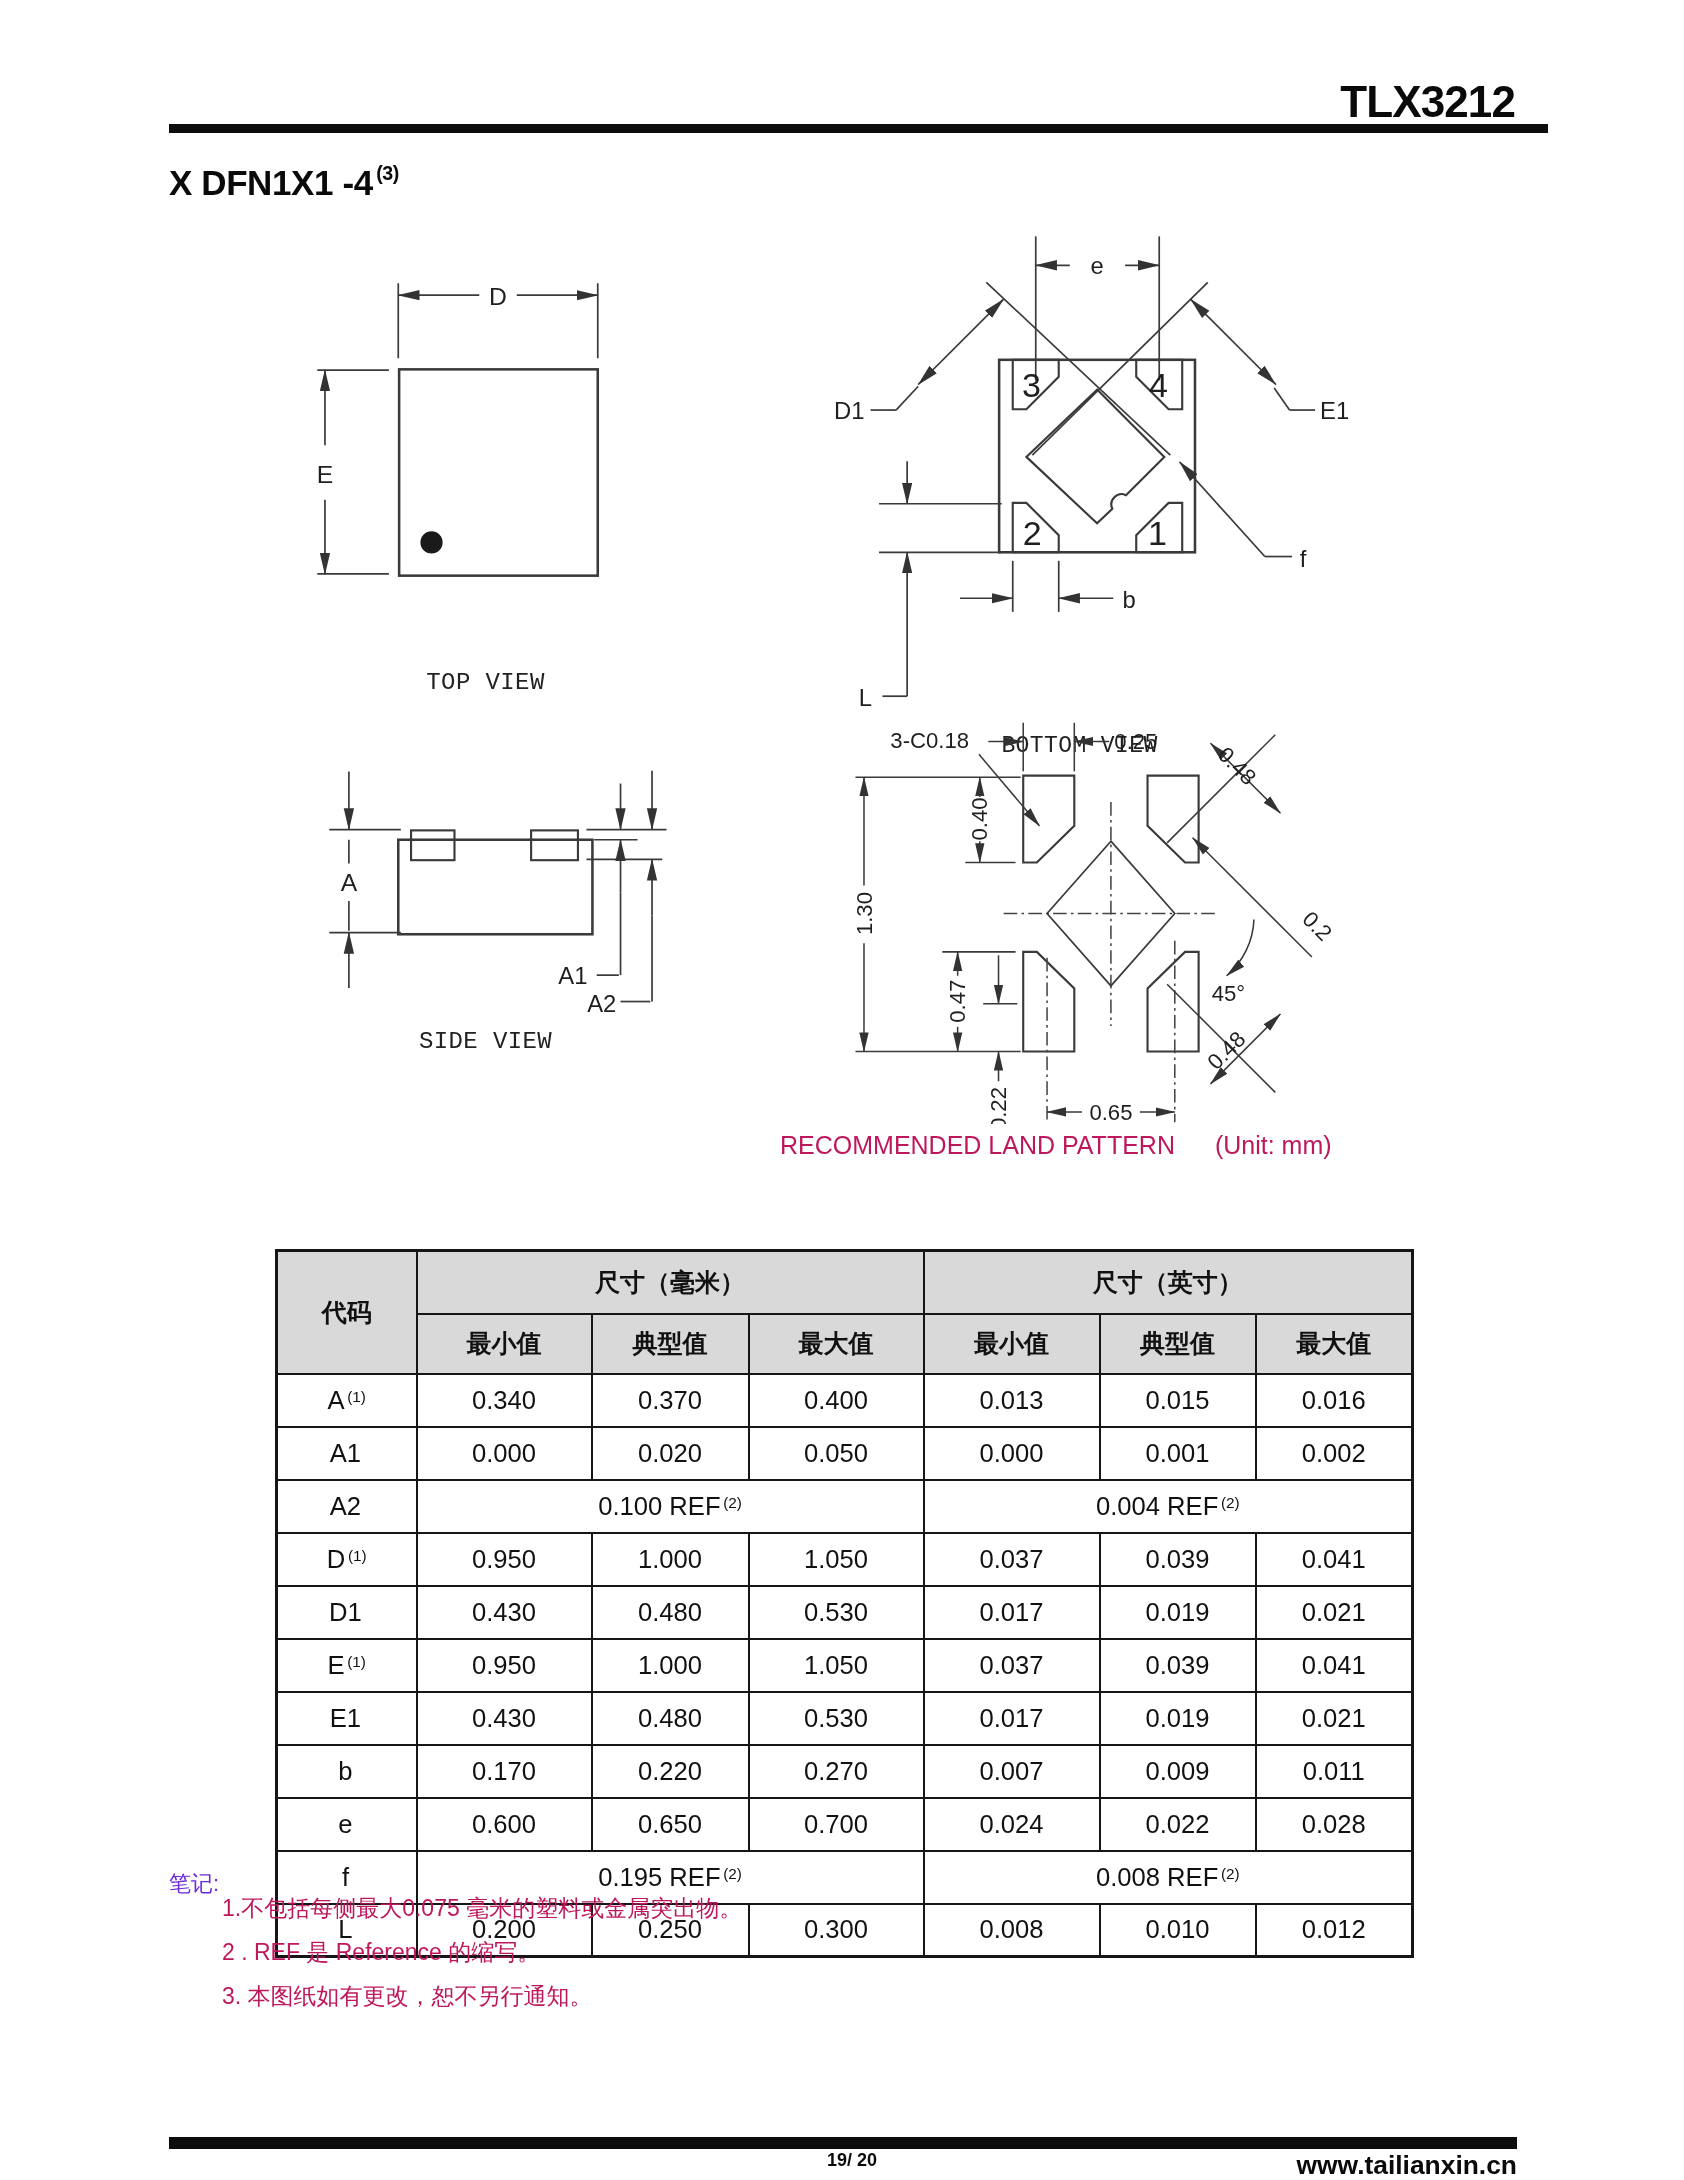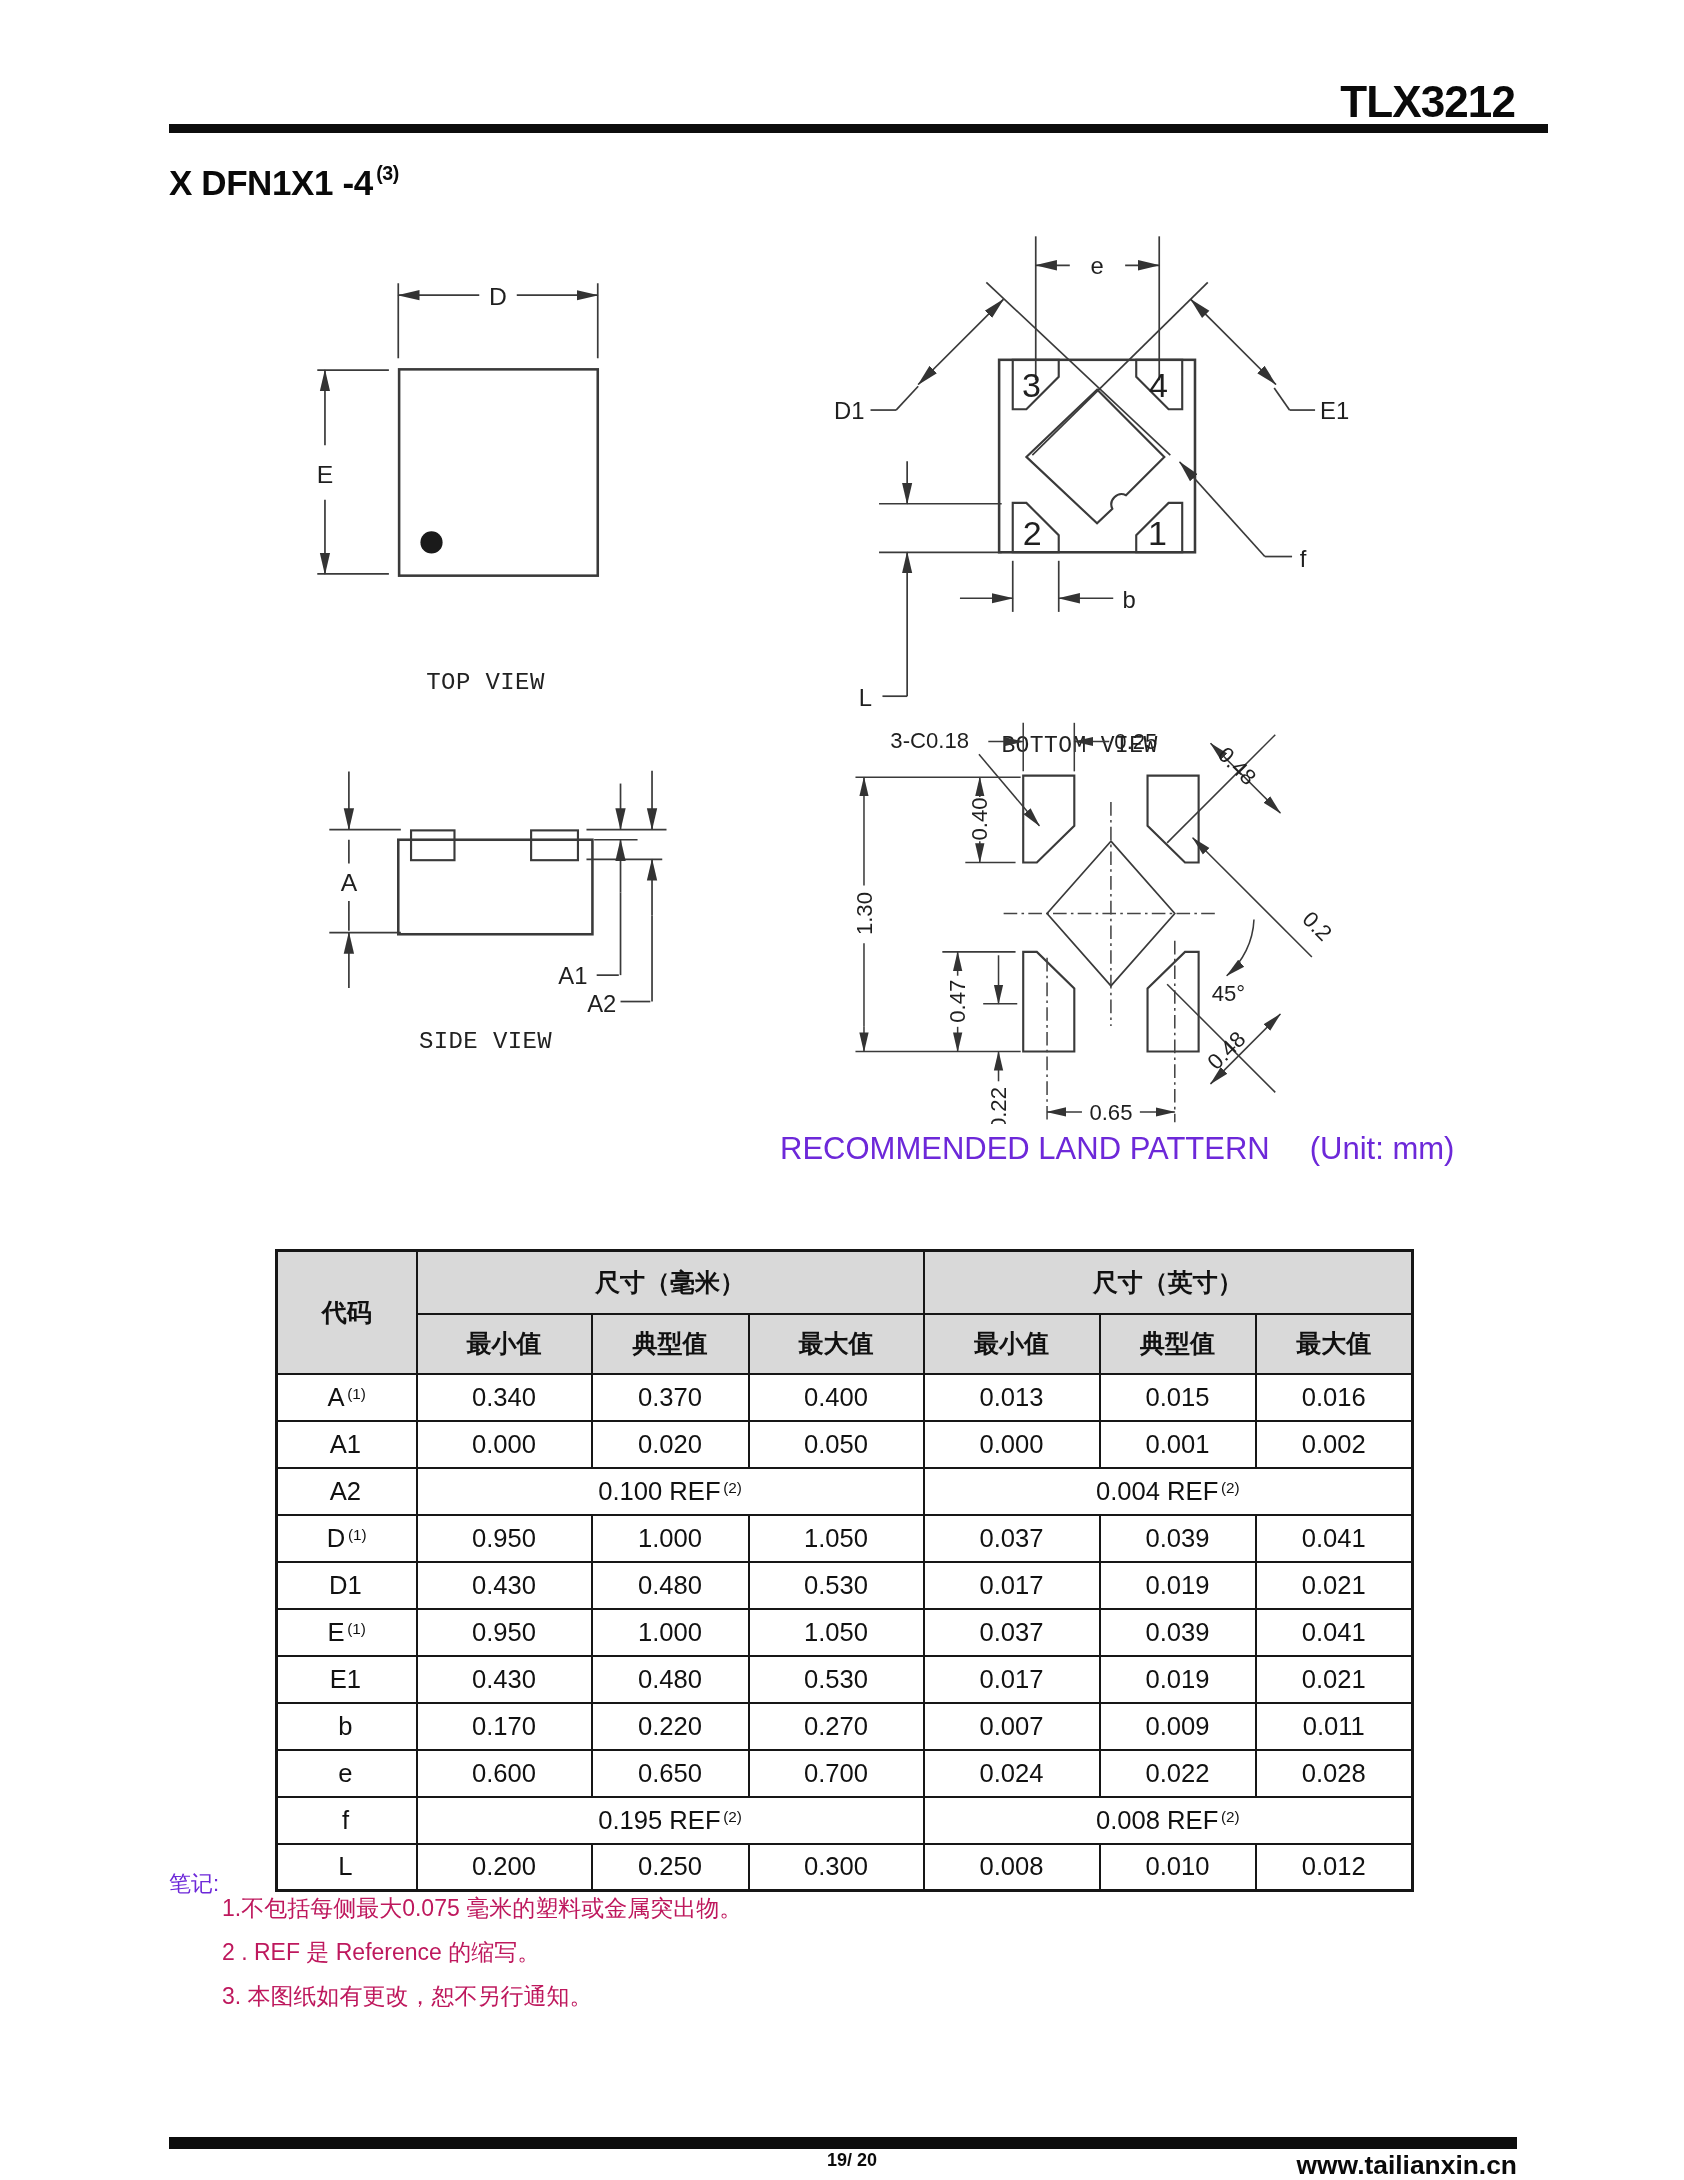--- a/index.html
+++ b/index.html
@@ -21,37 +21,37 @@
   .page-title{
     position:absolute; left:169px; top:162px;
     font-size:35px; font-weight:700; color:#0a0a0a; letter-spacing:-0.4px;
   }
   .page-title sup{font-size:19.6px; vertical-align:15.3px; margin-left:3.4px;}
   
   .view-caption{
     position:absolute; text-align:center; font-size:24px; color:#222; letter-spacing:0.4px;font-family:Liberation Mono, monospace;
   }
   .land-caption{
-    position:absolute; left:780px; top:1131px; font-size:31px; color:#6d28d9; white-space:nowrap;
+    position:absolute; left:780px; top:1131px; font-size:25px; color:#be185d; white-space:nowrap;
   }
   .land-caption .unit{margin-left:40px;}
   
   table.dim{
     position:absolute; left:275px; top:1249px; width:1135px;
     border-collapse:collapse; table-layout:fixed;
     font-size:25.6px; color:#111;
   }
   table.dim td, table.dim th{
     border:2.1px solid #161616; text-align:center; vertical-align:middle; padding:0;
     font-weight:400;
   }
   table.dim{border:3.4px solid #161616;}
   table.dim th{background:#d9d9d9; font-weight:700; font-size:25px;}
   tr.hrow1{height:63px;} tr.hrow2{height:60px;}
-  table.dim tbody tr{height:47px;}
+  table.dim tbody tr{height:53px;}
   table.dim sup{font-size:15.3px; vertical-align:6.8px; margin-left:2.6px;}
   
   .notes-label{position:absolute; left:169px; top:1869px; font-size:22px; color:#6d28d9;}
   .notes-list{position:absolute; left:222px; top:1886px; font-size:23px; color:#be185d;}
   .notes-list .note{height:44px; line-height:44px; white-space:nowrap;}
   
   .footer-rule{position:absolute; left:169px; top:2137px; width:1348px; height:12px; background:#0d0d0d;}
   .footer-page{position:absolute; left:750px; top:2150px; width:204px; text-align:center; font-size:18px; font-weight:700; color:#0a0a0a;}
   .footer-site{position:absolute; left:1227px; top:2150px; width:290px; text-align:right; font-size:26.4px; font-weight:700; color:#0a0a0a;}
   

